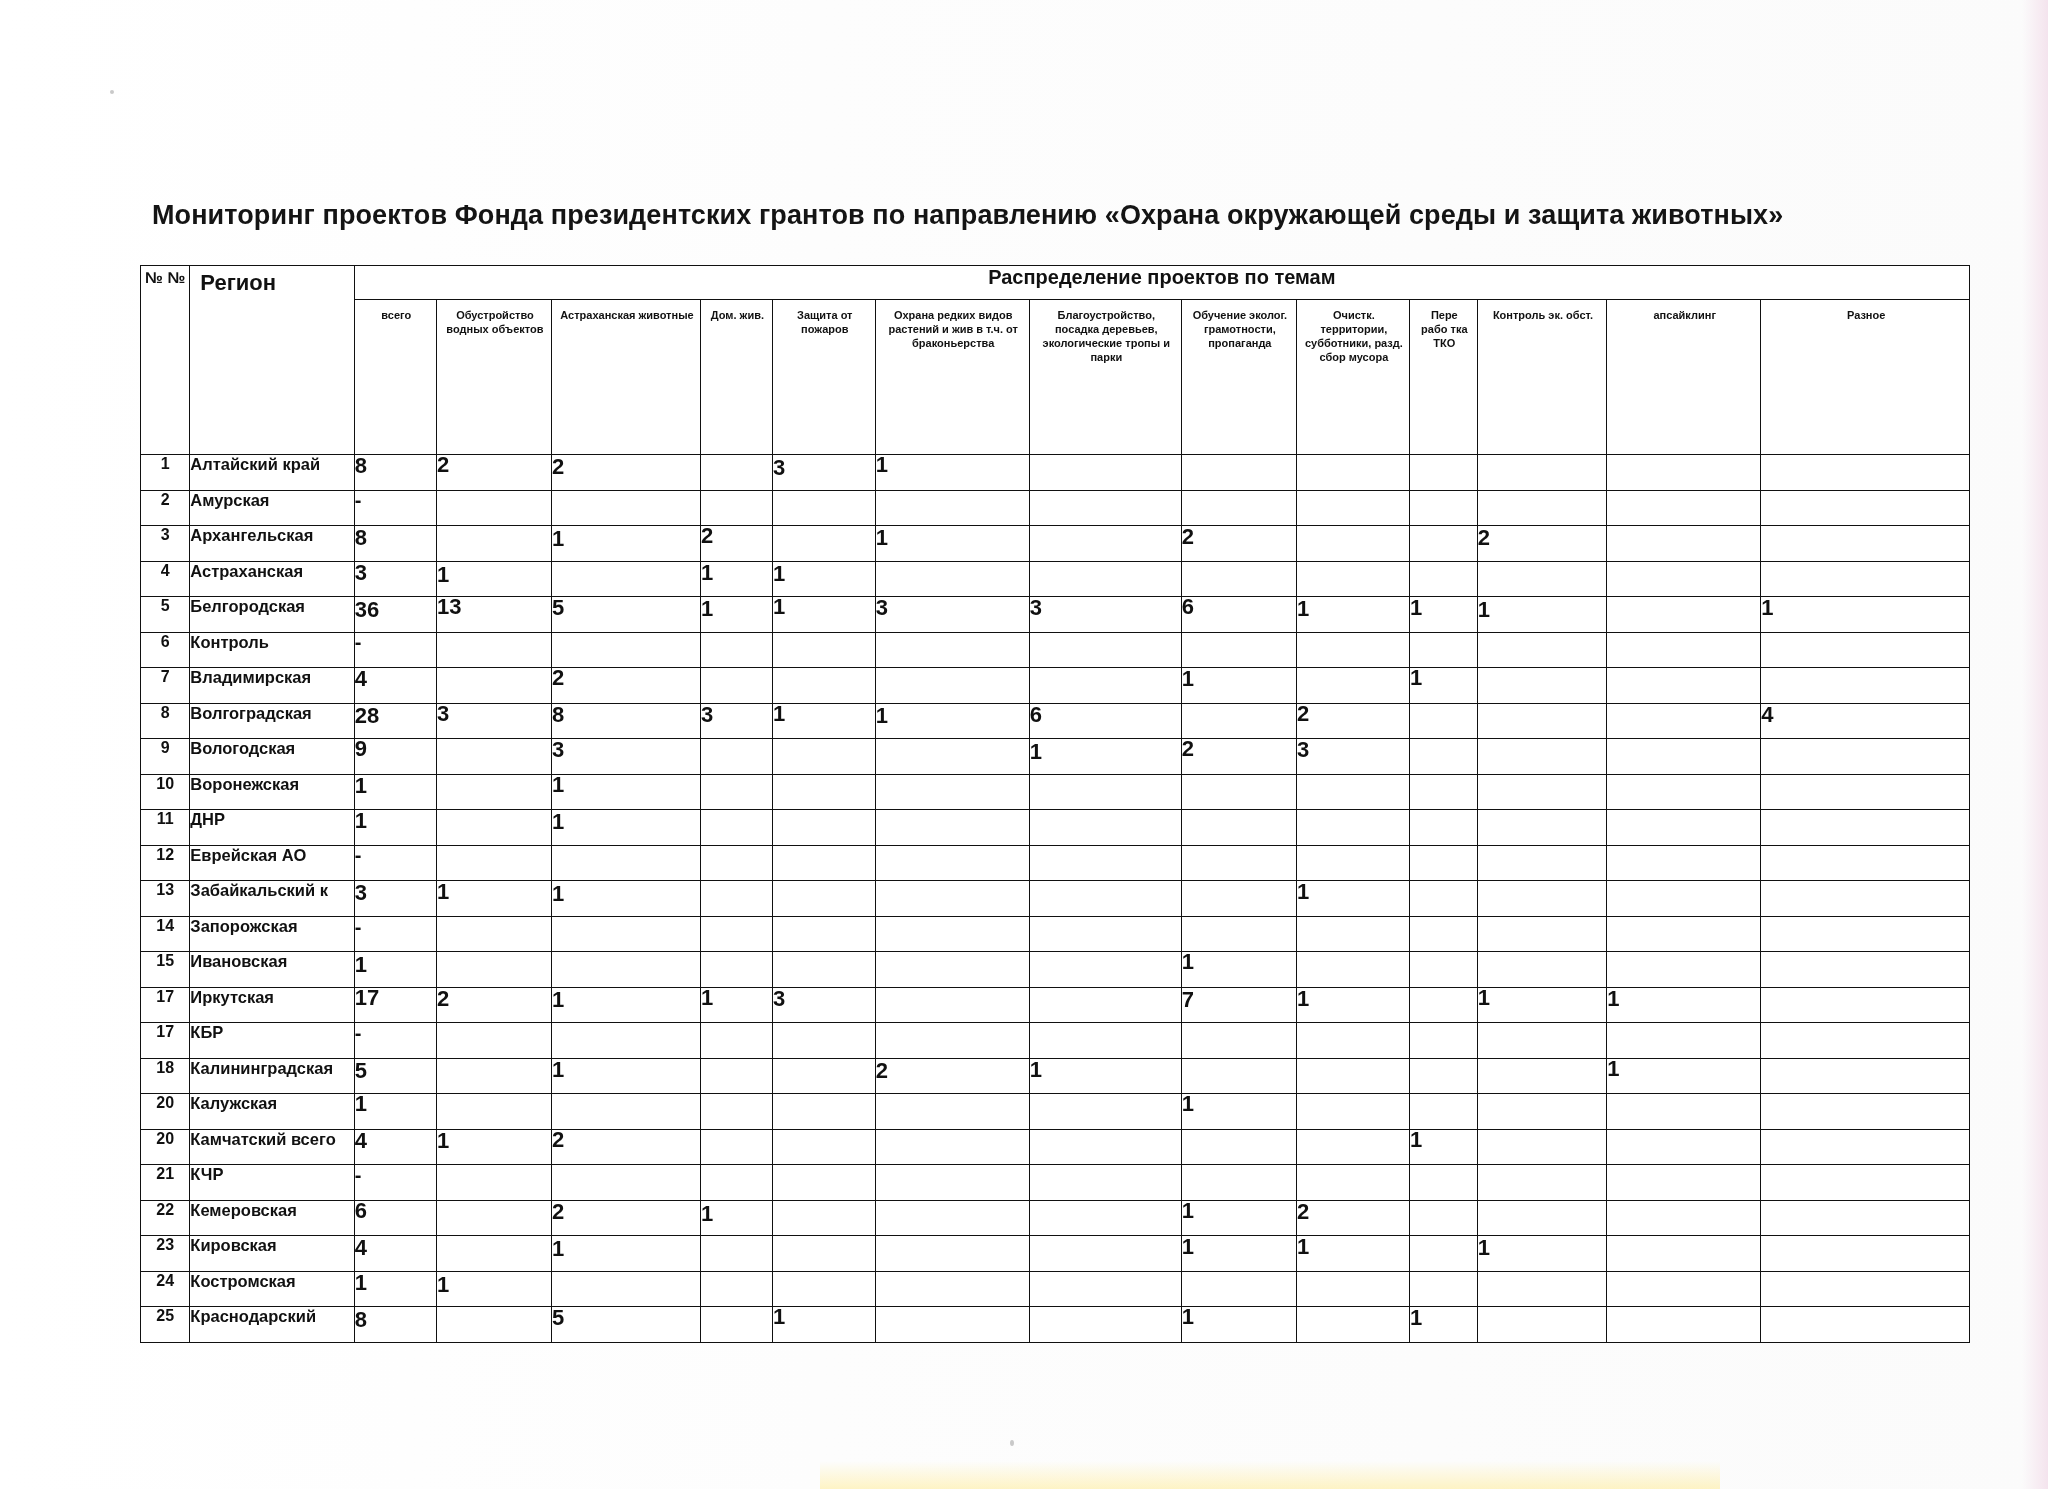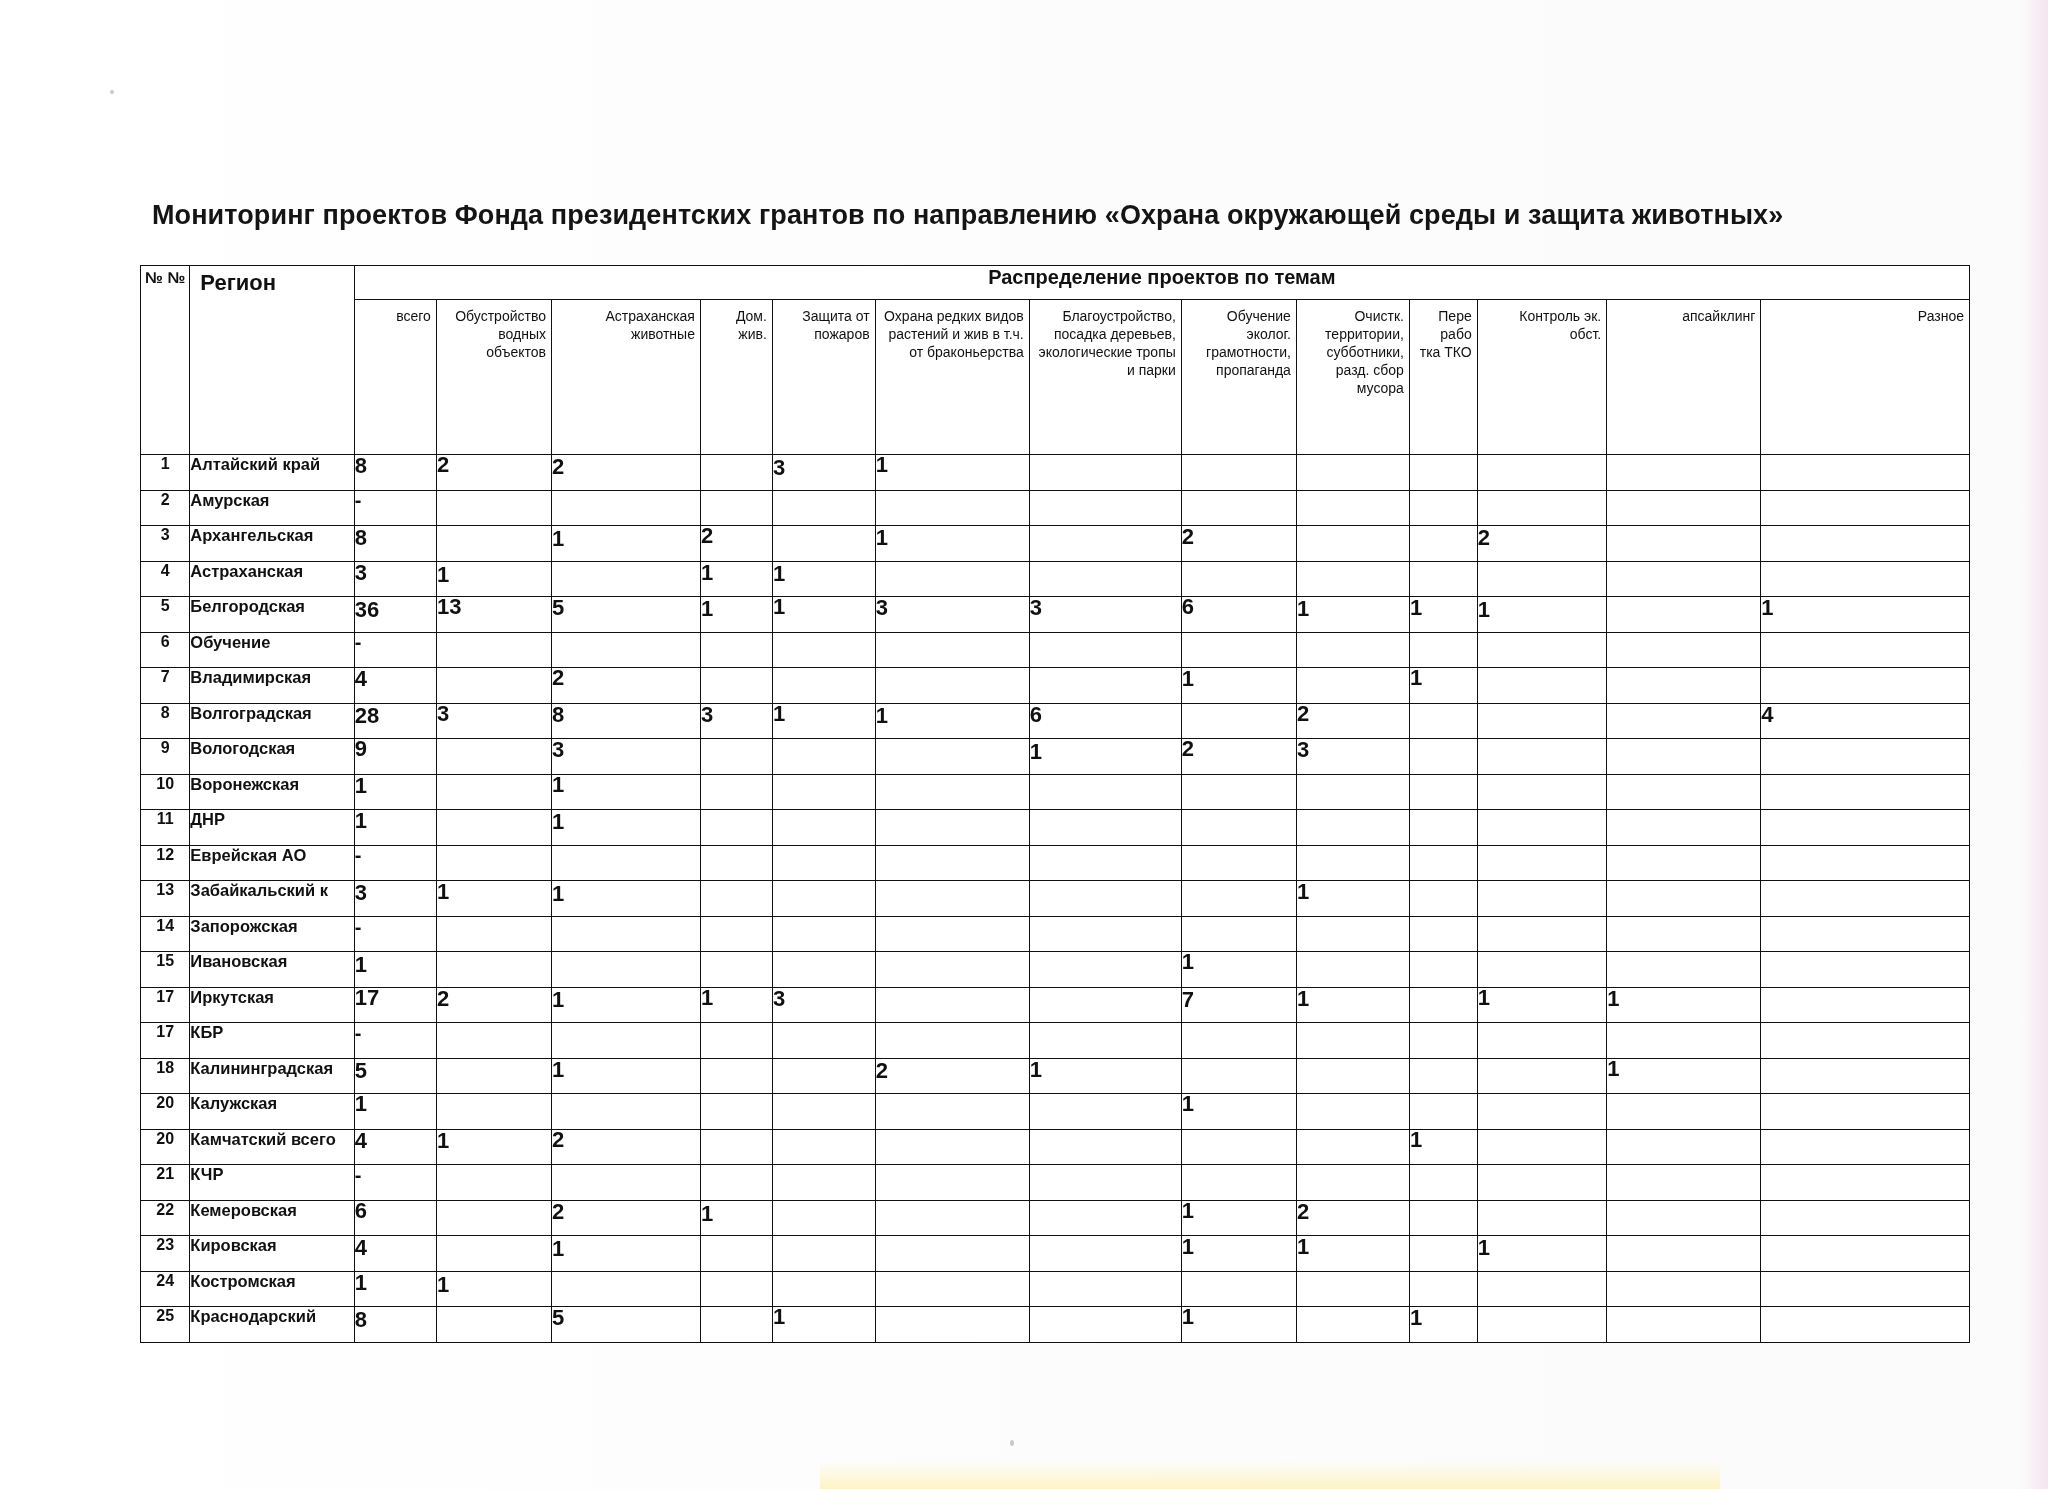--- a/index.html
+++ b/index.html
@@ -105,25 +105,25 @@
   .hdr-region {
     font-size: 22px;
     font-weight: bold;
     padding: 4px 0 0 10px;
     text-align: left;
   }
   .hdr-sub {
     height: 155px;
   }
   .hdr-sub .sub-txt {
-    font-size: 14px;
-    font-weight: normal;
+    font-size: 11px;
+    font-weight: bold;
     line-height: 1.28;
     padding: 8px 5px 0 7px;
-    text-align: right;
+    text-align: center;
     word-break: break-word;
   }
 
   tr.data-row { height: 35.5px; }
   td.num-col {
     font-size: 16px;
     font-weight: bold;
     text-align: center;
     vertical-align: middle;
   }
@@ -321,21 +321,21 @@
           <td class="val"><span class="v" style="transform: translateY(0px);">3</span></td>
           <td class="val"><span class="v" style="transform: translateY(-1px);">6</span></td>
           <td class="val"><span class="v" style="transform: translateY(1px);">1</span></td>
           <td class="val"><span class="v" style="transform: translateY(0px);">1</span></td>
           <td class="val"><span class="v" style="transform: translateY(2px);">1</span></td>
           <td class="val"><span class="v" style="transform: translateY(-1px);"></span></td>
           <td class="val"><span class="v" style="transform: translateY(0px);">1</span></td>
         </tr>
         <tr class="data-row">
           <td class="num-col">6</td>
-          <td class="region-col">Обучение</td>
+          <td class="region-col">Контроль</td>
           <td class="val dash"><span class="v" style="transform: translateY(-1px);">-</span></td>
           <td class="val"><span class="v" style="transform: translateY(0px);"></span></td>
           <td class="val"><span class="v" style="transform: translateY(1px);"></span></td>
           <td class="val"><span class="v" style="transform: translateY(-1px);"></span></td>
           <td class="val"><span class="v" style="transform: translateY(0px);"></span></td>
           <td class="val"><span class="v" style="transform: translateY(0px);"></span></td>
           <td class="val"><span class="v" style="transform: translateY(-1px);"></span></td>
           <td class="val"><span class="v" style="transform: translateY(1px);"></span></td>
           <td class="val"><span class="v" style="transform: translateY(0px);"></span></td>
           <td class="val"><span class="v" style="transform: translateY(2px);"></span></td>

